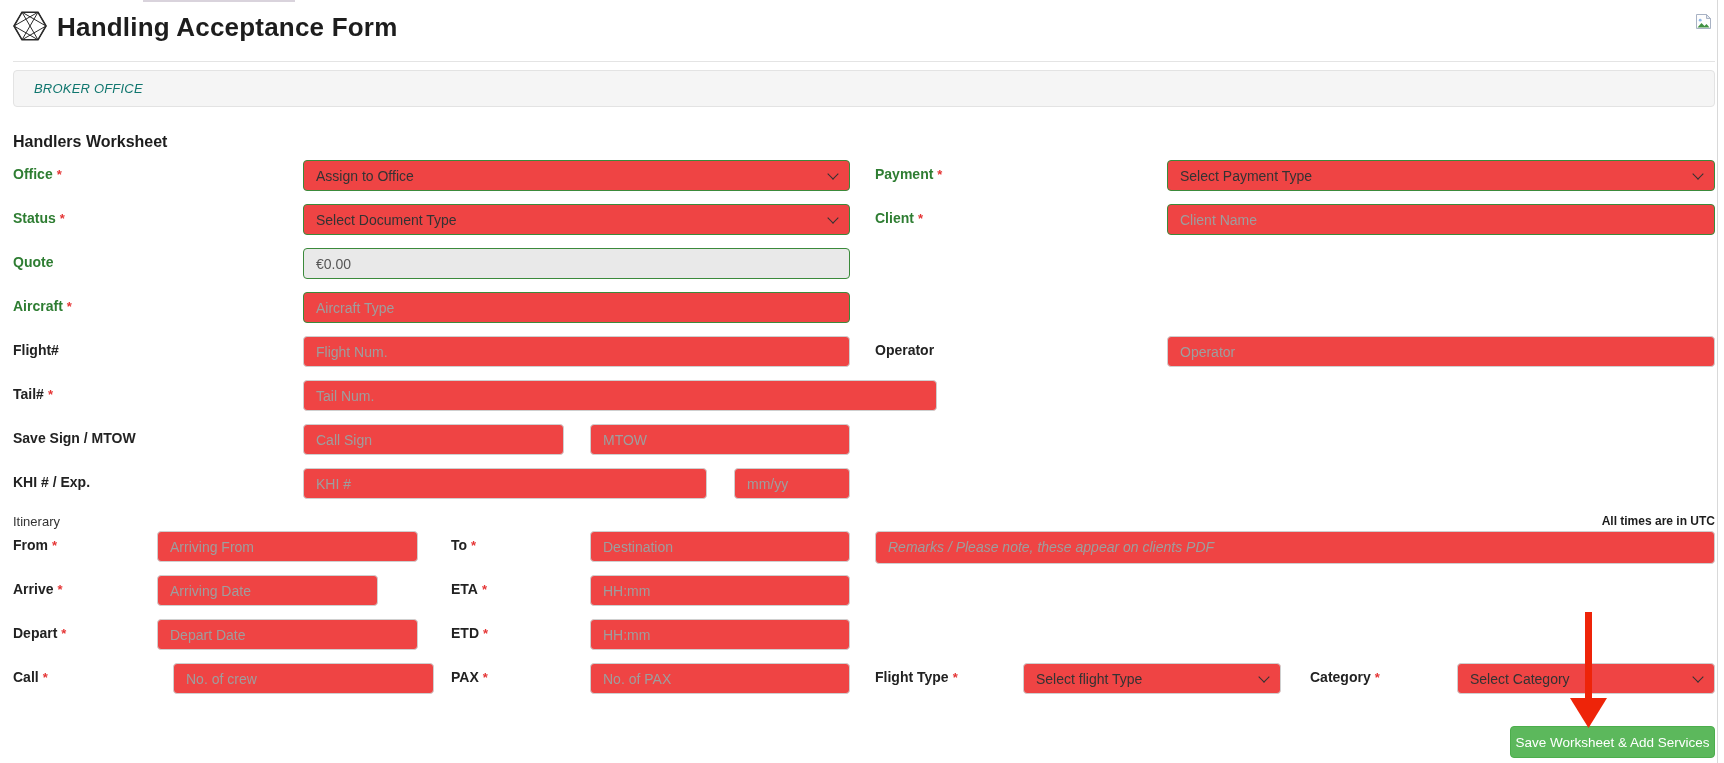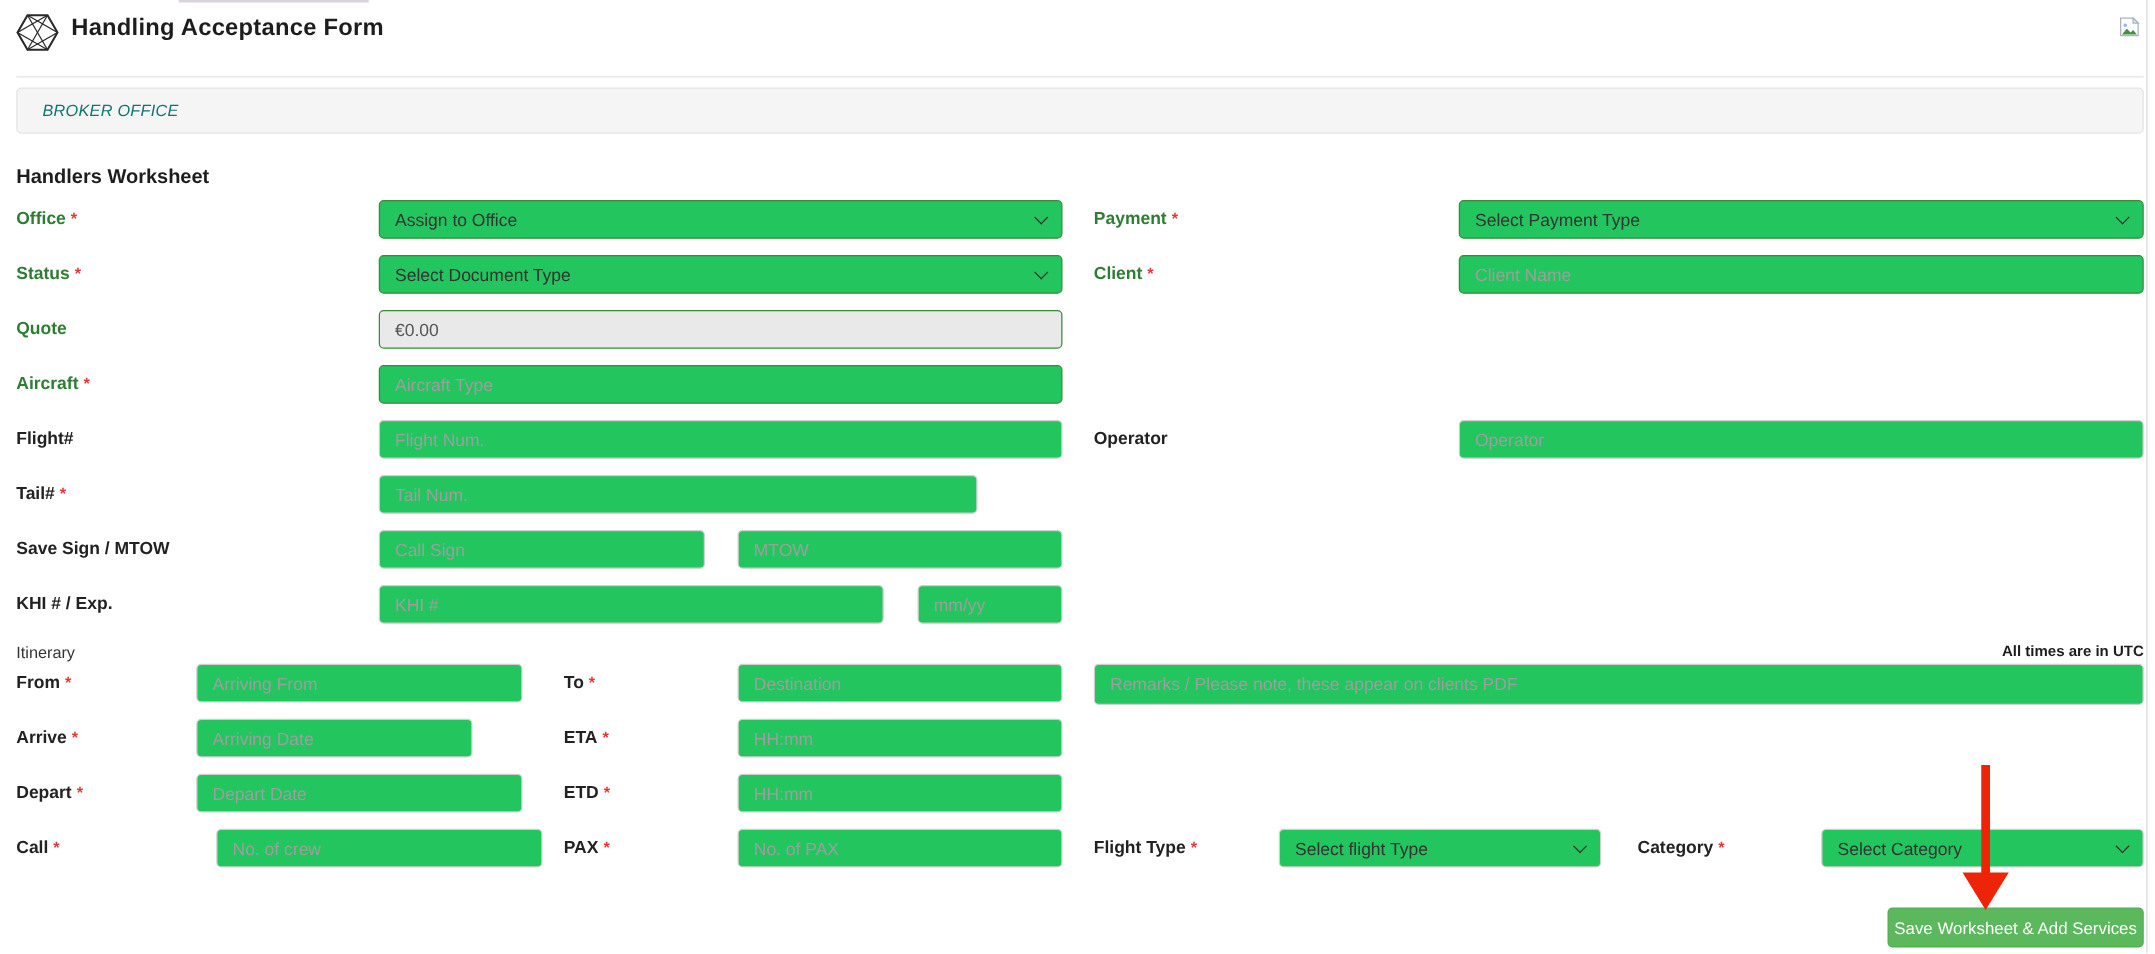--- a/index.html
+++ b/index.html
@@ -1,48 +1,48 @@
 <!DOCTYPE html>
 <html><head>
 <meta charset="utf-8">
 <style>
   html,body{margin:0;padding:0;background:#ffffff;}
   body{font-family:"Liberation Sans","DejaVu Sans",sans-serif;color:#212121;}
   .stage{position:relative;width:1724px;height:763px;background:#fff;overflow:hidden;}
   .abs{position:absolute;}
 
   
-  .page-title{font-size:19px;font-weight:bold;color:#1d1d1d;letter-spacing:.2px;}
+  .page-title{font-size:26px;font-weight:bold;color:#1d1d1d;letter-spacing:.2px;}
   .header-divider{height:1px;background:#e4e4e4;}
   .window-edge{width:1px;background:#d9d9d9;}
   .window-artifact{background:#b9aec0;opacity:.55;}
 
   
   .broker-banner{background:#f5f5f5;border:1px solid #e3e3e3;border-radius:4px;
     display:flex;align-items:center;padding-left:20px;box-sizing:border-box;}
   .broker-banner span{font-style:italic;font-size:13px;color:#0f766e;letter-spacing:.2px;}
 
   .section-heading{font-size:16px;font-weight:bold;color:#1d1d1d;}
 
   
   .flabel{font-size:14px;font-weight:bold;color:#222;white-space:nowrap;}
   .flabel.green{color:#2e7d32;}
   .req{color:#e53535;margin-left:4px;font-weight:bold;font-size:13px;}
   .plain-label{font-size:13px;color:#333;}
   .utc-note{font-size:12px;font-weight:bold;color:#1d1d1d;text-align:right;}
 
   
-  .ctl{box-sizing:border-box;height:31px;border-radius:4px;background:#22c55e;
+  .ctl{box-sizing:border-box;height:31px;border-radius:4px;background:#ef4444;
     font-size:14px;font-family:"Liberation Sans","DejaVu Sans",sans-serif;}
   .ctl.gray{border:1px solid #cfcfcf;}
   .ctl.green{border:1px solid #3b8a3b;}
   input.ctl{padding:0 12px;color:#333;outline:none;width:100%;}
   input.ctl::placeholder{color:#9e9e9e;opacity:1;}
   input.ctl:disabled{background:#e9e9e9;color:#555;}
-  textarea.ctl{padding:7px 12px;color:#333;outline:none;resize:none;width:100%;height:100%;}
+  textarea.ctl{padding:7px 12px;color:#333;outline:none;resize:none;width:100%;height:100%;font-style:italic;}
   textarea.ctl::placeholder{color:#9e9e9e;opacity:1;}
 
   .sel{display:flex;align-items:center;justify-content:space-between;
     padding:0 12px;cursor:pointer;color:#333;}
   .sel .sel-value{font-size:14px;color:#333;white-space:nowrap;overflow:hidden;}
   .chev{width:7px;height:7px;border-right:1.7px solid #333;border-bottom:1.7px solid #333;
     transform:rotate(45deg);margin-top:-3px;flex:0 0 auto;}
 
   
   .save-btn{box-sizing:border-box;background:#5cb85c;border:1px solid #4cae4c;border-radius:4px;
@@ -121,21 +121,21 @@
   <div class="abs flabel" style="left:13px;top:342px;"><span>Flight#</span><span class="req"></span></div>
   <div class="abs" style="left:303px;top:336px;width:547px;height:31px;">
     <input class="ctl gray" placeholder="Flight Num." style="">
   </div>
   <div class="abs flabel" style="left:875px;top:342px;"><span>Operator</span><span class="req"></span></div>
   <div class="abs" style="left:1167px;top:336px;width:548px;height:31px;">
     <input class="ctl gray" placeholder="Operator" style="">
   </div>
 
   <div class="abs flabel" style="left:13px;top:386px;"><span>Tail#</span><span class="req">*</span></div>
-  <div class="abs" style="left:303px;top:380px;width:479px;height:31px;">
+  <div class="abs" style="left:303px;top:380px;width:634px;height:31px;">
     <input class="ctl gray" placeholder="Tail Num." style="">
   </div>
 
   <div class="abs flabel" style="left:13px;top:430px;"><span>Save Sign / MTOW</span></div>
   <div class="abs" style="left:303px;top:424px;width:261px;height:31px;border-radius:14px;">
     <input class="ctl gray" placeholder="Call Sign" style="">
   </div>
   <div class="abs" style="left:590px;top:424px;width:260px;height:31px;">
     <input class="ctl gray" placeholder="MTOW" style="">
   </div>

